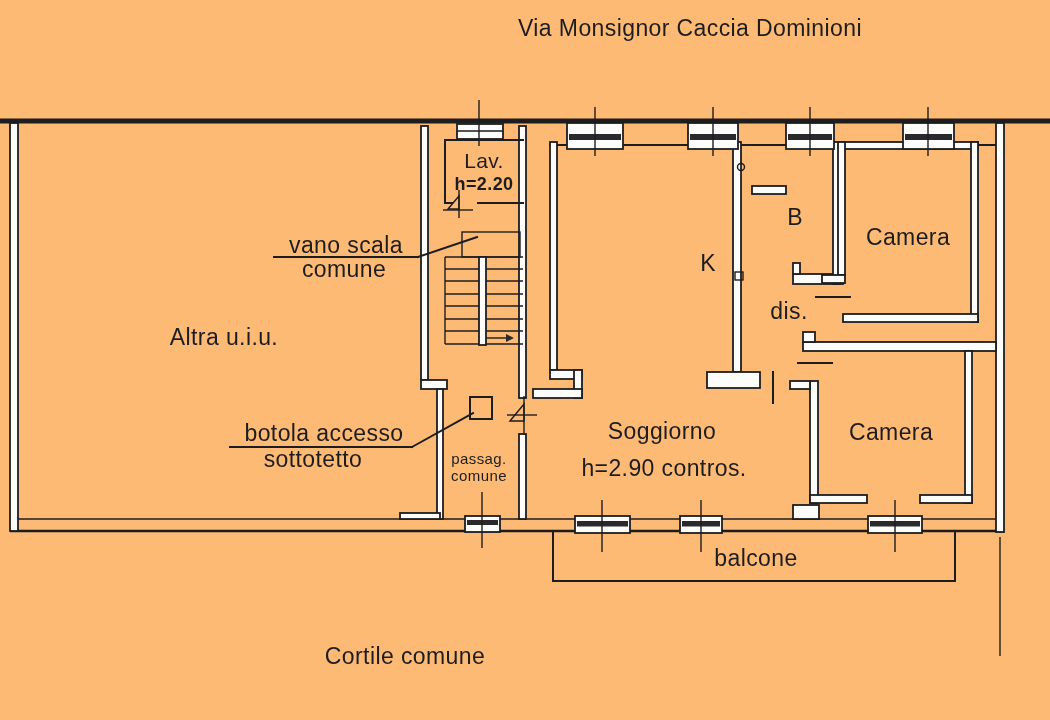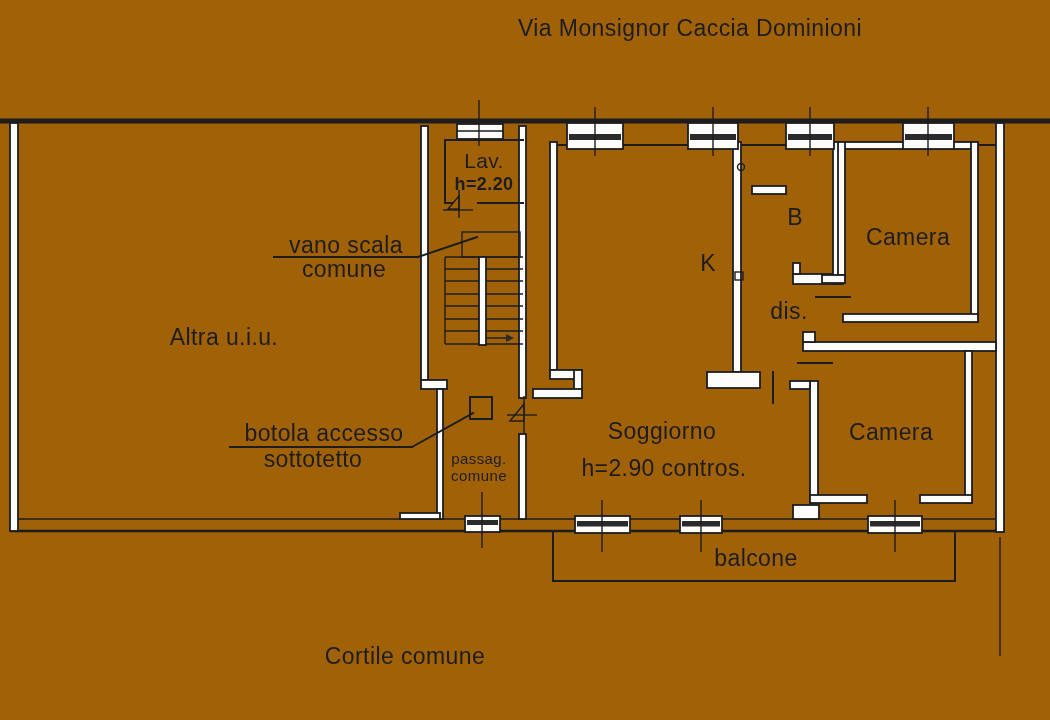--- a/index.html
+++ b/index.html
@@ -1,16 +1,16 @@
 <!DOCTYPE html>
 <html><head>
 <meta charset="utf-8">
 <style>
   html,body{margin:0;padding:0;background:#ffffff;}
-  .page{position:relative;width:1050px;height:720px;background:#a16207;overflow:hidden;}
+  .page{position:relative;width:1050px;height:720px;background:#fdba74;overflow:hidden;}
   svg{display:block;}
   svg text{font-family:"Liberation Sans","DejaVu Sans",sans-serif;fill:#1d1d20;letter-spacing:.4px;}
   .t-lg{font-size:23px;}
   .t-md{font-size:21px;}
   .t-h{font-size:18px;font-weight:bold;}
   .t-sm{font-size:15px;}
   .w{stroke:#1d1d20;fill:#fcfcfa;stroke-width:1.8;}
   .ln{stroke:#1d1d20;fill:none;stroke-width:2;stroke-linecap:square;}
   .thin{stroke:#1d1d20;fill:none;stroke-width:1.4;}
   .dark{fill:#2a2a2c;stroke:none;}

